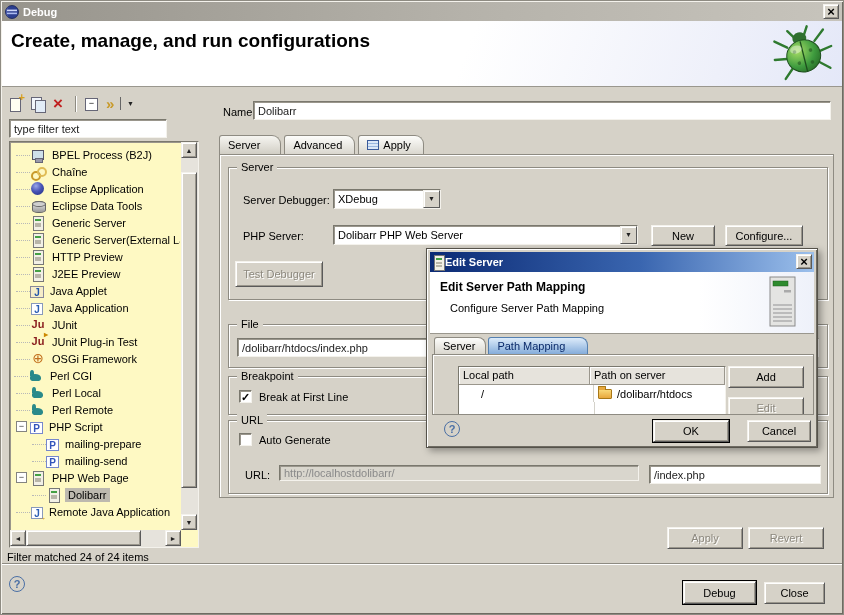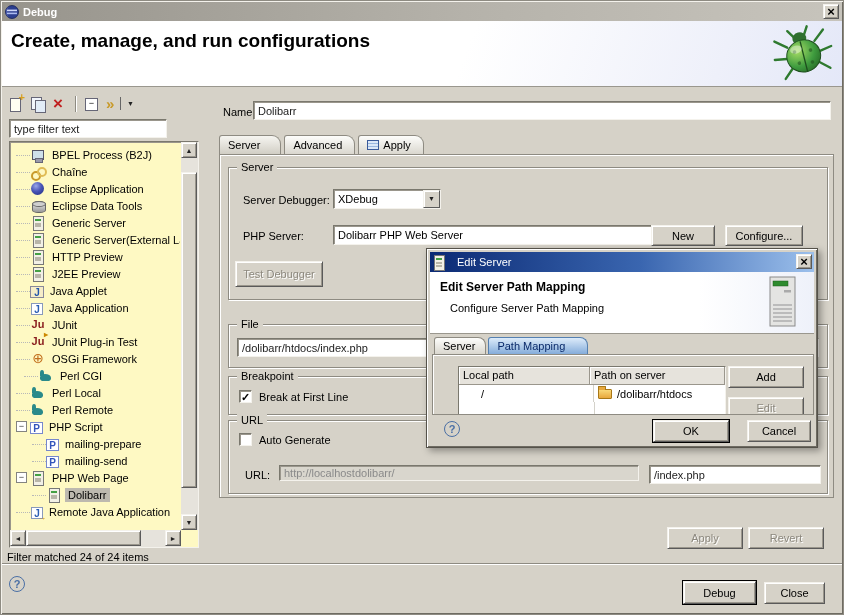--- a/index.html
+++ b/index.html
@@ -122,21 +122,21 @@
     text-align:center;font:bold 11px/15px "Liberation Sans",sans-serif}
   .help::before{content:'?'}
 
   #sep-footer{position:absolute;left:1px;right:1px;top:562px;border-top:1px solid #8e8b82;border-bottom:1px solid #fff}
 
   
   #dialog{position:absolute;left:425px;top:247px;width:392px;height:200px;background:#d6d2c8;z-index:10;
     border:1px solid #55524a;box-shadow:inset 1px 1px 0 #fff,inset -1px -1px 0 #6e6b62,3px 3px 7px rgba(0,0,0,.35)}
   #dtitle{position:absolute;left:3px;top:3px;right:3px;height:20px;display:flex;align-items:center;padding:0 3px;
     background:linear-gradient(90deg,#0b2a74,#3a66b0 55%,#9cc0ec)}
-  #dtitle .ttext{color:#fff;font-weight:normal;margin-left:12px}
+  #dtitle .ttext{color:#fff;font-weight:bold;margin-left:0}
   .mini-server{width:12px;height:15px;position:relative;display:inline-block}
   .mini-server::before{content:'';position:absolute;left:1px;top:0;width:9px;height:14px;background:#f2f0e6;border:1px solid #777}
   .mini-server::after{content:'';position:absolute;left:3px;top:3px;width:6px;height:2px;background:#44a044;box-shadow:0 4px 0 #b8b5a8,0 7px 0 #b8b5a8}
   #dtitle .winbtn{top:2px;right:2px;position:absolute}
   #dheader{position:absolute;left:3px;top:23px;right:3px;height:62px;background:linear-gradient(90deg,#fff 70%,#eef1fa);
     border-bottom:1px solid #9a978e}
   #dheader .h1{position:absolute;left:10px;top:8px;font-size:12px;font-weight:bold}
   #dheader .h2{position:absolute;left:20px;top:30px}
   #dtower{position:absolute;right:16px;top:4px}
   #dtabs{position:absolute;left:7px;top:88px;height:18px;display:flex}
@@ -283,21 +283,21 @@
         <div class="tree-row" style="padding-left: 4px;">
           <span class="stub"></span>
           <span class="ticon ti-junit-plugin">Ju</span>
           <span class="tlabel">JUnit Plug-in Test</span>
         </div>
         <div class="tree-row" style="padding-left: 4px;">
           <span class="stub"></span>
           <span class="ticon ti-osgi">⊕</span>
           <span class="tlabel">OSGi Framework</span>
         </div>
-        <div class="tree-row" style="padding-left: 12px;">
+        <div class="tree-row" style="padding-left: 2px;">
           <span class="stub"></span>
           <span class="ticon ti-perl"></span>
           <span class="tlabel">Perl CGI</span>
         </div>
         <div class="tree-row" style="padding-left: 4px;">
           <span class="stub"></span>
           <span class="ticon ti-perl"></span>
           <span class="tlabel">Perl Local</span>
         </div>
         <div class="tree-row" style="padding-left: 4px;">
@@ -368,21 +368,21 @@
   <div id="tabcontent">
 
     <div class="group" style="left:8px;top:12px;width:600px;height:133px">
       <span class="legend">Server</span>
       <span class="lab" style="left:14px;top:26px">Server Debugger:</span>
       <div class="combo" style="left:104px;top:21px;width:108px;height:20px">
         <span class="ctext">XDebug</span>
         <span class="cbtn"></span>
       </div>
       <span class="lab" style="left:14px;top:62px">PHP Server:</span>
-      <div class="combo" style="left:104px;top:57px;width:339px;height:20px">
+      <div class="combo" style="left:104px;top:57px;width:305px;height:20px">
         <span class="ctext">Dolibarr PHP Web Server</span>
         <span class="cbtn"></span>
       </div>
       <span class="btn" style="left:422px;top:57px;width:64px;height:21px">New</span>
       <span class="btn" style="left:496px;top:57px;width:78px;height:21px">Configure...</span>
       <span class="btn disabled" style="left:6px;top:93px;width:88px;height:26px">Test Debugger</span>
     </div>
 
     <div class="group" style="left:8px;top:169px;width:600px;height:44px">
       <span class="legend">File</span>

